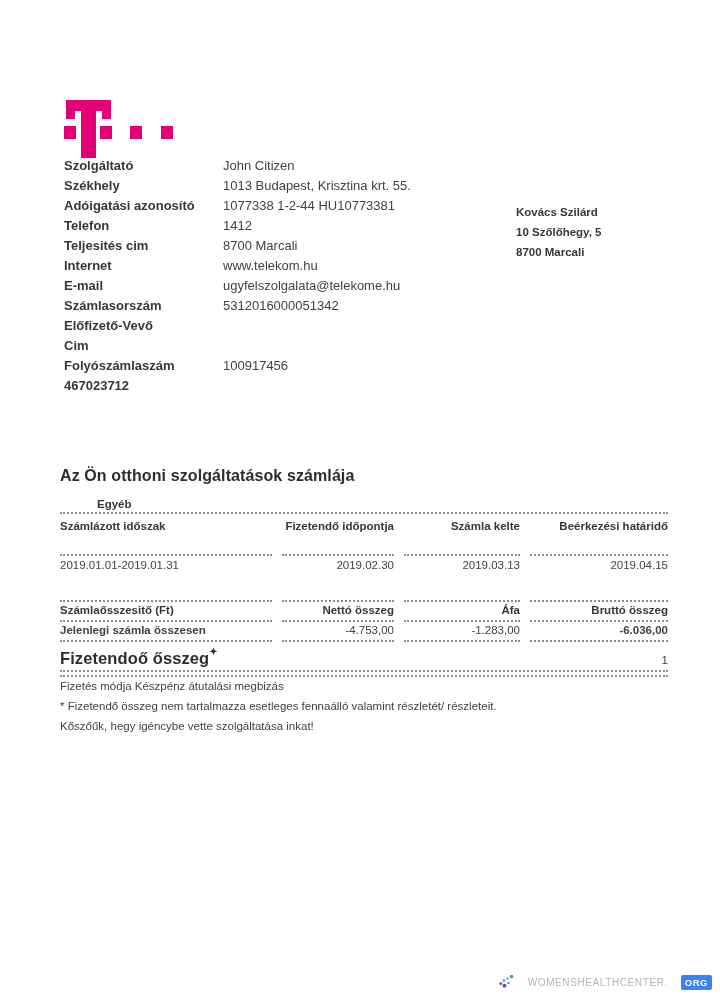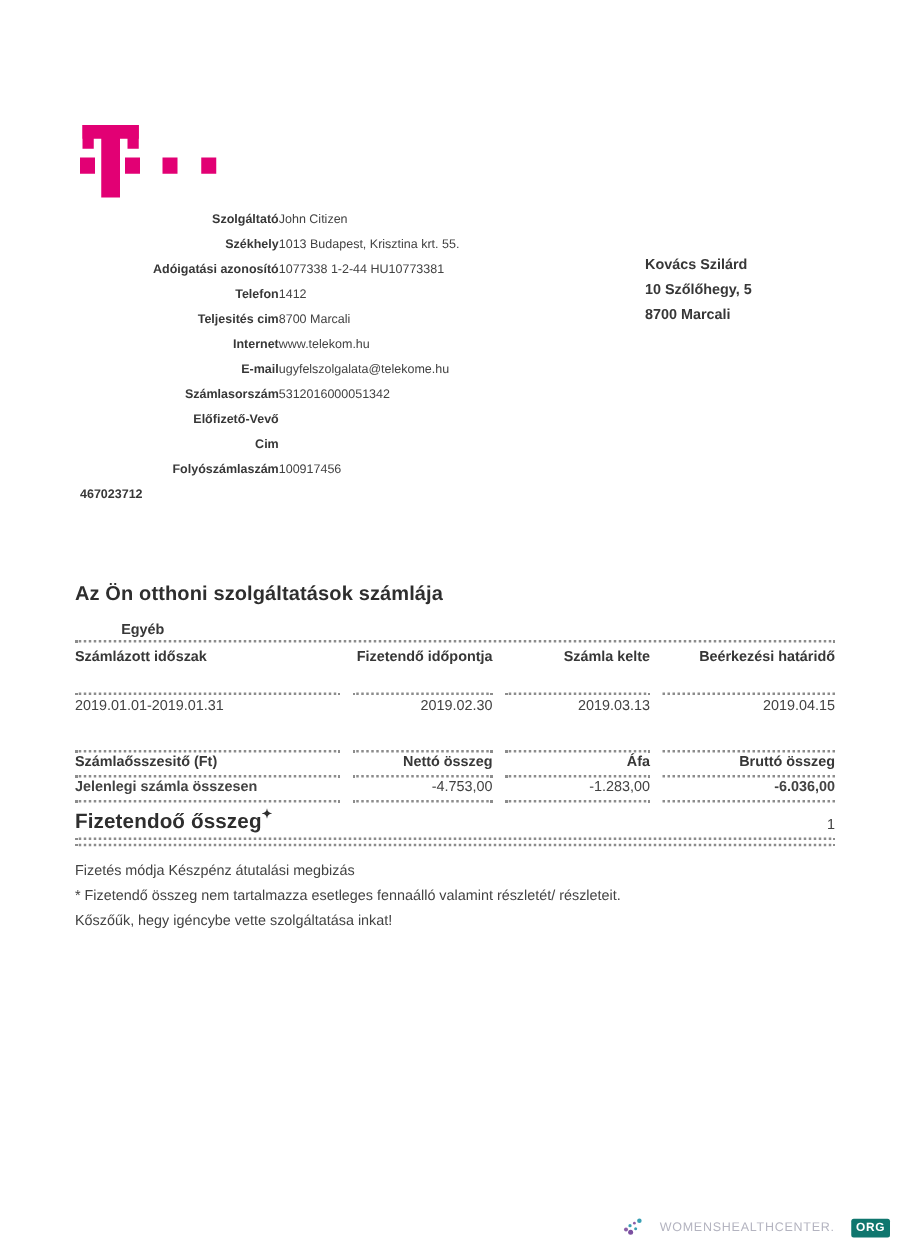--- a/index.html
+++ b/index.html
@@ -11,21 +11,21 @@
     background: #ffffff;
     color: #3c3c3c;
     overflow: hidden;
     margin: 0 auto;
   }
 
   
   .logo { position: absolute; left: 64px; top: 100px; width: 112px; height: 60px; }
 
   
-  .info { position: absolute; left: 64px; top: 166px; font-size: 10px; line-height: 20px; text-align: right; }
+  .info { position: absolute; left: 64px; top: 156px; font-size: 13px; line-height: 20px; }
   .irow { display: flex; }
   .ilabel { width: 159px; font-weight: bold; color: #373737; }
   .ival { color: #424242; }
   .bold { font-weight: bold; color: #373737; }
 
   
   .recipient { position: absolute; left: 516px; top: 202px; font-size: 11.5px; line-height: 20px; font-weight: bold; color: #373737; }
 
   
   .main { position: absolute; left: 60px; top: 462px; width: 608px; }
@@ -51,27 +51,27 @@
   .seg-d { margin-top: 3px; }
 
   .total-row { display: flex; justify-content: space-between; align-items: baseline; margin-top: 4px; }
   .total-label { font-size: 16.5px; font-weight: 600; color: #2e2e2e; line-height: 20px; letter-spacing: 0.1px; }
   .total-label sup { font-size: 10px; position: relative; top: -2px; }
   .total-value { font-size: 11.5px; color: #424242; }
   .dline1 { margin-top: 2px; }
   .dline2 { margin-top: 3px; }
 
   .fline { font-size: 11.5px; line-height: 14px; color: #424242; margin-top: 6px; }
-  .fline.first { margin-top: 13px; }
+  .fline.first { margin-top: 2px; }
 
   
   .watermark { position: absolute; right: 8px; bottom: 10px; display: flex; align-items: center; gap: 13px; }
   .wm-logo { width: 17px; height: 16px; }
   .wm-text { font-size: 10px; letter-spacing: 0.6px; color: #b4b4c0; }
-  .wm-org { font-size: 9.5px; font-weight: bold; color: #ffffff; background: #0f766e; padding: 2px 4px; border-radius: 2px; letter-spacing: 0.5px; }
+  .wm-org { font-size: 9.5px; font-weight: bold; color: #ffffff; background: #3b82f6; padding: 2px 4px; border-radius: 2px; letter-spacing: 0.5px; }
 </style>
 </head>
 <body>
 
 <div class="doc">
 
   <svg class="logo" viewBox="0 0 112 60" aria-hidden="true">
     <g fill="#e20074">
       <rect x="2" y="0" width="45" height="11"></rect>
       <rect x="2" y="0" width="9" height="19"></rect>

